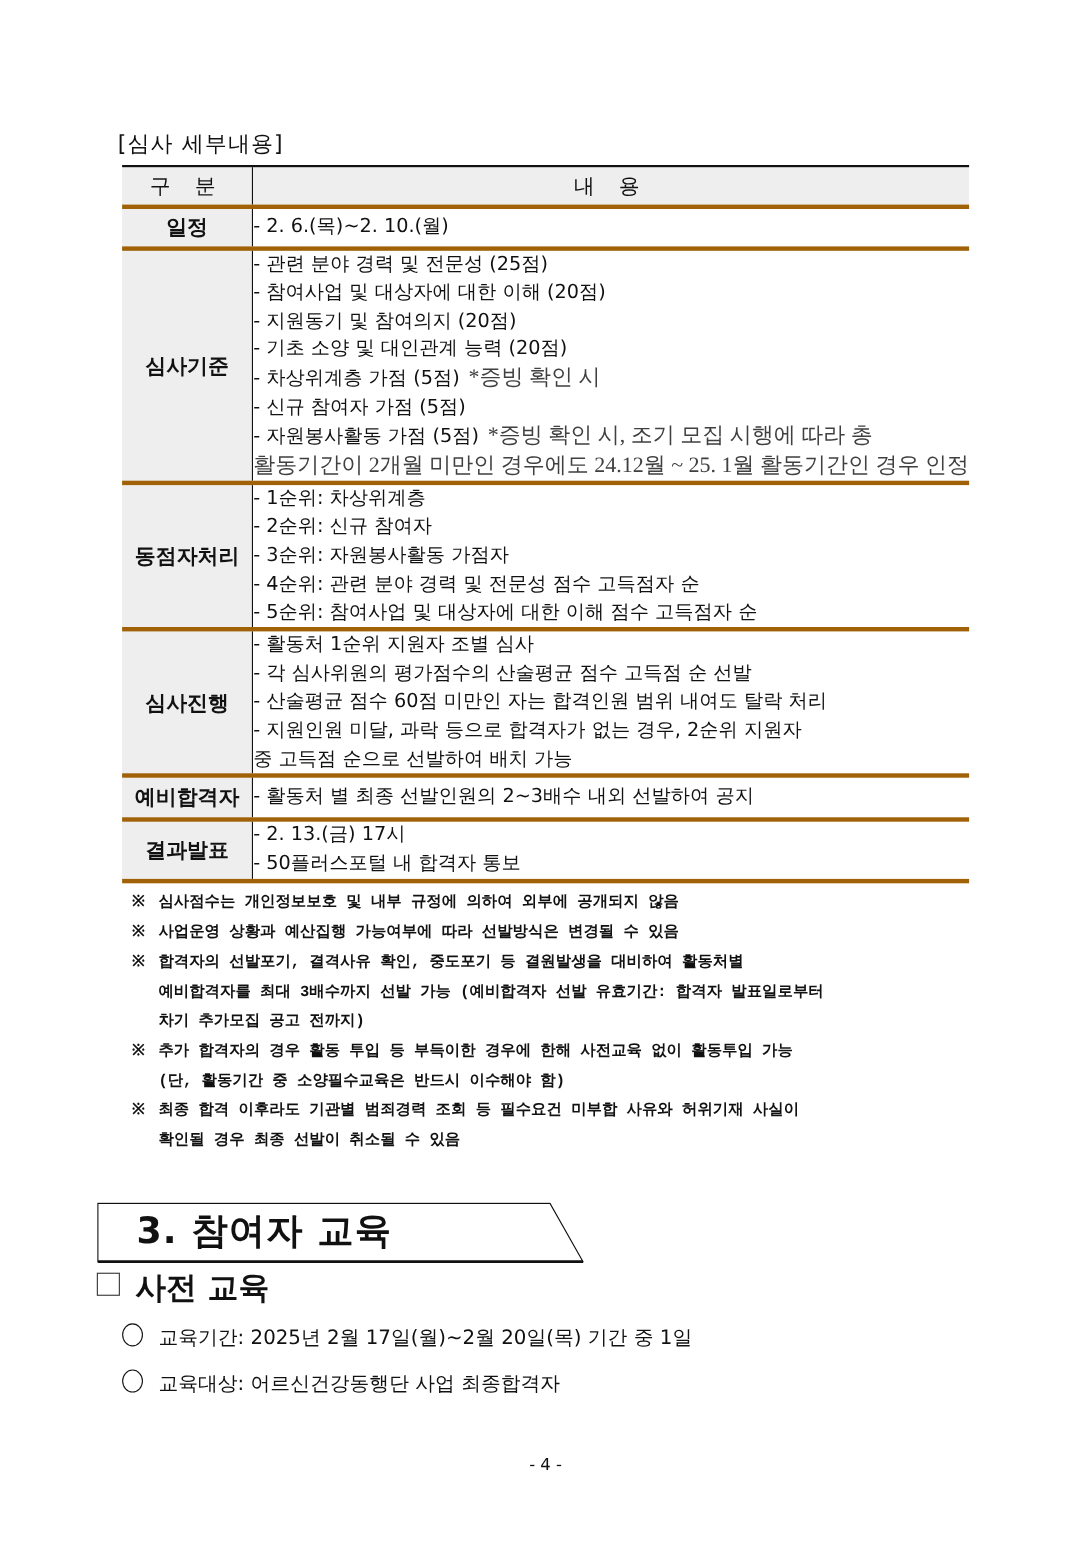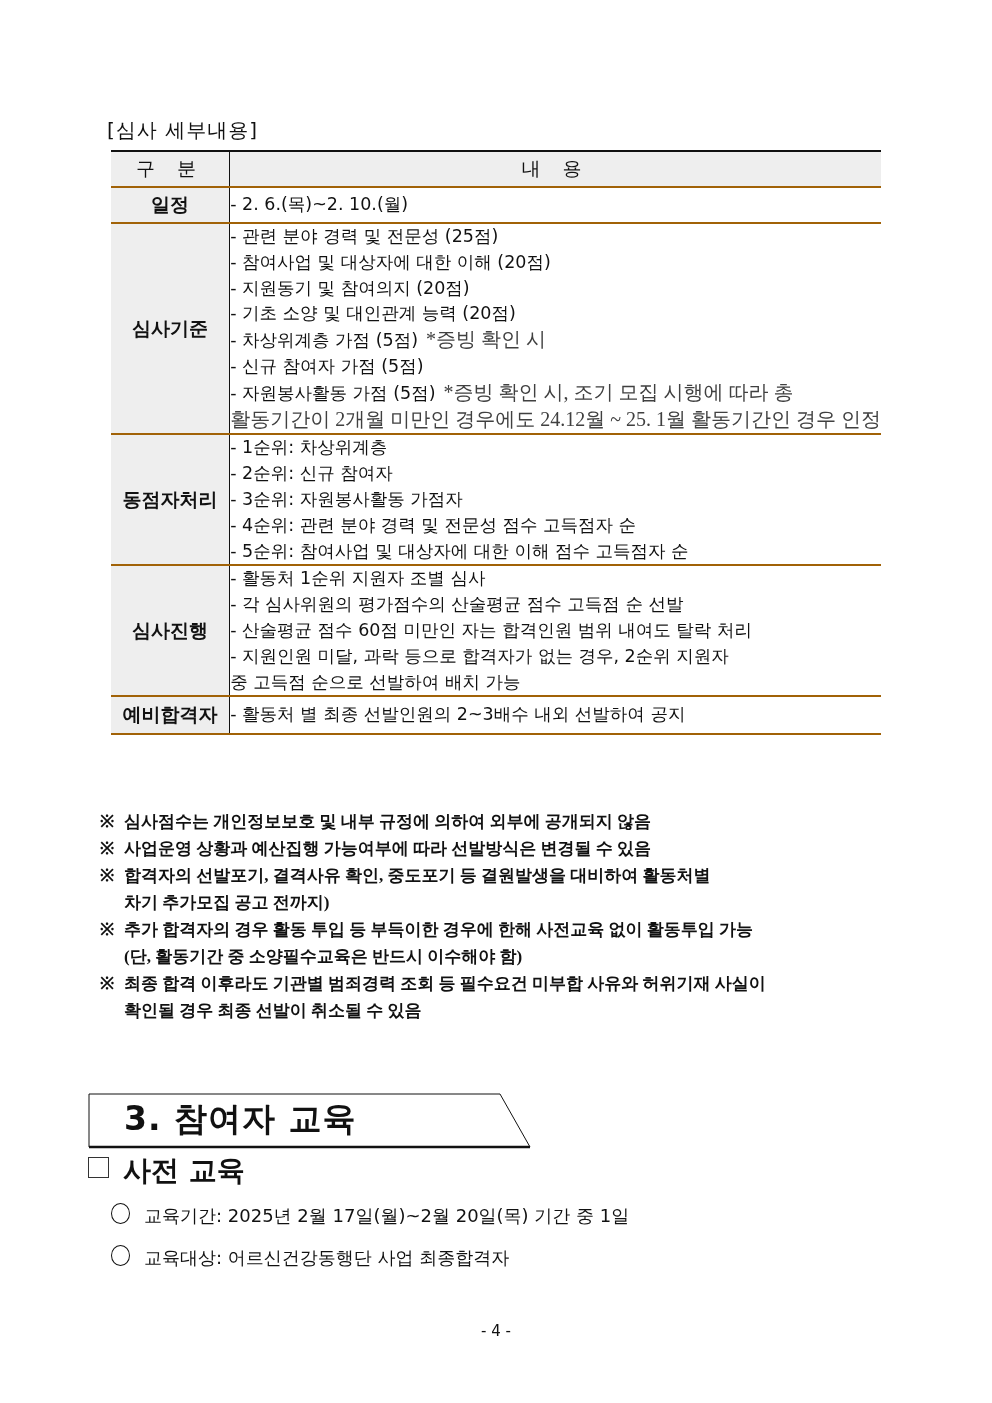--- a/index.html
+++ b/index.html
@@ -1,32 +1,32 @@
 <!DOCTYPE html>
 <html><head>
 <meta charset="utf-8">
 <style>
   html, body { margin: 0; padding: 0; background: #ffffff; }
   body { width: 992px; height: 1403px; position: relative; overflow: hidden;
          font-family: "DejaVu Sans", "Liberation Sans", sans-serif; color: #111; }
   .caption { position: absolute; left: 107px; top: 117px; font-size: 20px; letter-spacing: 1px; }
   table.review { position: absolute; left: 111px; top: 150px; width: 770px;
                  border-collapse: collapse; font-size: 17.5px; }
-  table.review td, table.review th { border-top: 2px solid #111; border-bottom: 2px solid #a16207; padding: 0; }
+  table.review td, table.review th { border-top: 2px solid #111; border-bottom: 4px solid #a16207; padding: 0; }
   table.review th { background: #eeeeee; font-weight: normal; height: 34px; letter-spacing: 8px; font-size: 19px; }
   table.review th.h1 { width: 146px; border-right: 1px solid #111; }
   td.label { width: 146px; background: #eeeeee; text-align: center; font-weight: bold; font-size: 19px;
              border-right: 1px solid #111; vertical-align: middle; }
   td.content { padding: 1px 0 2px 10px; vertical-align: middle; }
   .line { line-height: 25.8px; white-space: nowrap; }
   .line.cont { }
   .note { color: #404040; font-size: 20px; margin-left: 8px; font-family: Liberation Serif, serif; }
   .note.cont { margin-left: 0; }
-  .notes { position: absolute; left: 100px; top: 808px; width: 800px;
-           font-family: Liberation Serif, serif; font-weight: bold; font-size: 17px; }
+  .notes { position: absolute; left: 120px; top: 808px; width: 800px;
+           font-family: Liberation Mono, monospace; font-weight: bold; font-size: 14px; }
   .notes .n { line-height: 27px; white-space: nowrap; }
   .notes .n .mark { display: inline-block; width: 24px; }
   .notes .n.cont { padding-left: 24px; }
   .section { position: absolute; left: 88px; top: 1093px; width: 442px; height: 54px; }
   .section svg { position: absolute; left: 0; top: 0; }
   .section .title { position: absolute; left: 20px; top: 4px; font-size: 33px; font-weight: bold; letter-spacing: 1px; margin-left: 16px; }
   .subhead { position: absolute; left: 88px; top: 1152px; font-size: 28px; font-weight: bold; }
   .subhead .box { display: inline-block; width: 19px; height: 19px; border: 1.5px solid #333; margin-right: 14px; vertical-align: 2px; }
   .bullet { position: absolute; left: 111px; font-size: 18px; white-space: nowrap; }
   .bullet .circ { display: inline-block; width: 17px; height: 19px; border: 1.6px solid #111; border-radius: 50%; margin-right: 14px; vertical-align: -2px; }
@@ -83,27 +83,35 @@
           <div class="line"><span>- 지원인원 미달, 과락 등으로 합격자가 없는 경우, 2순위 지원자</span></div>
           <div class="line cont"><span>중 고득점 순으로 선발하여 배치 가능</span></div>
         </td>
       </tr>
       <tr>
         <td class="label" style="height: 36px;">예비합격자</td>
         <td class="content">
           <div class="line"><span>- 활동처 별 최종 선발인원의 2~3배수 내외 선발하여 공지</span></div>
         </td>
       </tr>
+      <tr>
+        <td class="label">결과발표</td>
+        <td class="content">
+          <div class="line"><span>- 2. 13.(금) 17시</span></div>
+          <div class="line"><span>- 50플러스포털 내 합격자 통보</span></div>
+        </td>
+      </tr>
     </tbody>
 </table>
 
 <div class="notes" id="notes">
     <div class="n"><span class="mark">※</span><span>심사점수는 개인정보보호 및 내부 규정에 의하여 외부에 공개되지 않음</span></div>
     <div class="n"><span class="mark">※</span><span>사업운영 상황과 예산집행 가능여부에 따라 선발방식은 변경될 수 있음</span></div>
     <div class="n"><span class="mark">※</span><span>합격자의 선발포기, 결격사유 확인, 중도포기 등 결원발생을 대비하여 활동처별</span></div>
+    <div class="n cont"><span>예비합격자를 최대 3배수까지 선발 가능 (예비합격자 선발 유효기간: 합격자 발표일로부터</span></div>
     <div class="n cont"><span>차기 추가모집 공고 전까지)</span></div>
     <div class="n"><span class="mark">※</span><span>추가 합격자의 경우 활동 투입 등 부득이한 경우에 한해 사전교육 없이 활동투입 가능</span></div>
     <div class="n cont"><span>(단, 활동기간 중 소양필수교육은 반드시 이수해야 함)</span></div>
     <div class="n"><span class="mark">※</span><span>최종 합격 이후라도 기관별 범죄경력 조회 등 필수요건 미부합 사유와 허위기재 사실이</span></div>
     <div class="n cont"><span>확인될 경우 최종 선발이 취소될 수 있음</span></div>
   </div>
 
 <div class="section">
   <svg width="444" height="56">
     <polygon points="1,1 412,1 442,54 1,54" fill="#fff" stroke="#111" stroke-width="1"></polygon>

